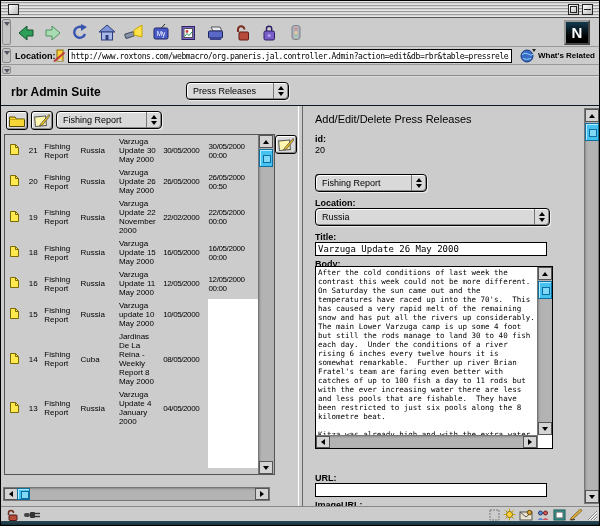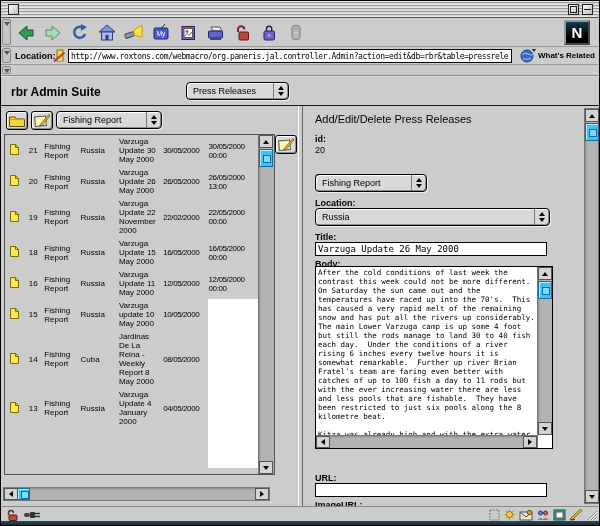--- a/index.html
+++ b/index.html
@@ -297,21 +297,21 @@
                 <tr>
                   <td class="c-icon"><svg width="9" height="11" viewBox="0 0 9 11">
                       <path d="M0.5 0.5 H5.5 L8.5 3.5 V10.5 H0.5 Z" fill="#ffe94e" stroke="#7a6a00"></path>
                       <path d="M5.5 0.5 V3.5 H8.5" fill="none" stroke="#7a6a00"></path>
                     </svg></td>
                   <td class="c-id">20</td>
                   <td class="c-cat">Fishing Report</td>
                   <td class="c-loc">Russia</td>
                   <td class="c-title">Varzuga Update 26 May 2000</td>
                   <td class="c-date">26/05/2000</td>
-                  <td class="c-dt">26/05/2000 13:00</td>
+                  <td class="c-dt">26/05/2000 00:50</td>
                 </tr>
                 <tr>
                   <td class="c-icon"><svg width="9" height="11" viewBox="0 0 9 11">
                       <path d="M0.5 0.5 H5.5 L8.5 3.5 V10.5 H0.5 Z" fill="#ffe94e" stroke="#7a6a00"></path>
                       <path d="M5.5 0.5 V3.5 H8.5" fill="none" stroke="#7a6a00"></path>
                     </svg></td>
                   <td class="c-id">19</td>
                   <td class="c-cat">Fishing Report</td>
                   <td class="c-loc">Russia</td>
                   <td class="c-title">Varzuga Update 22 November 2000</td>

